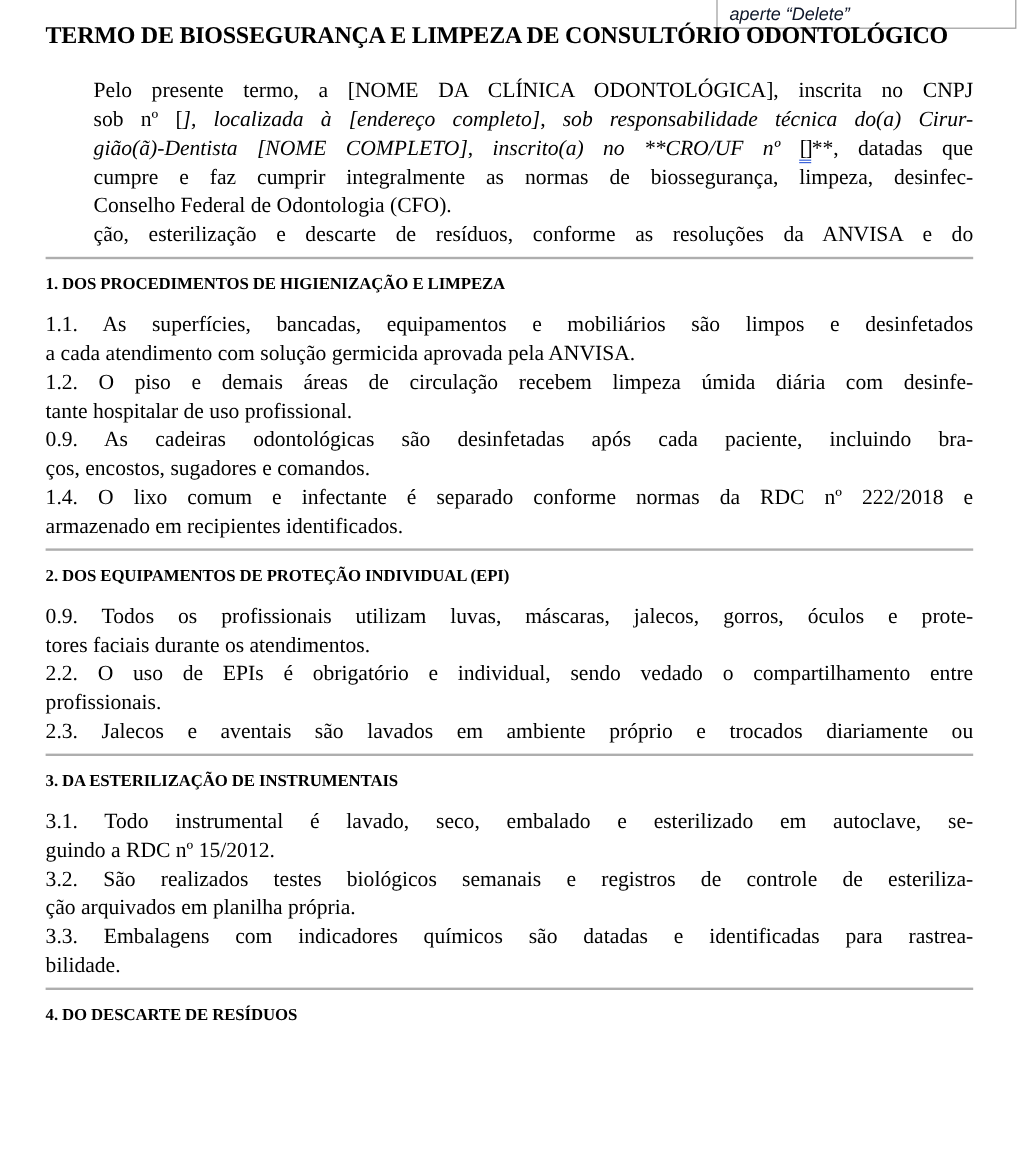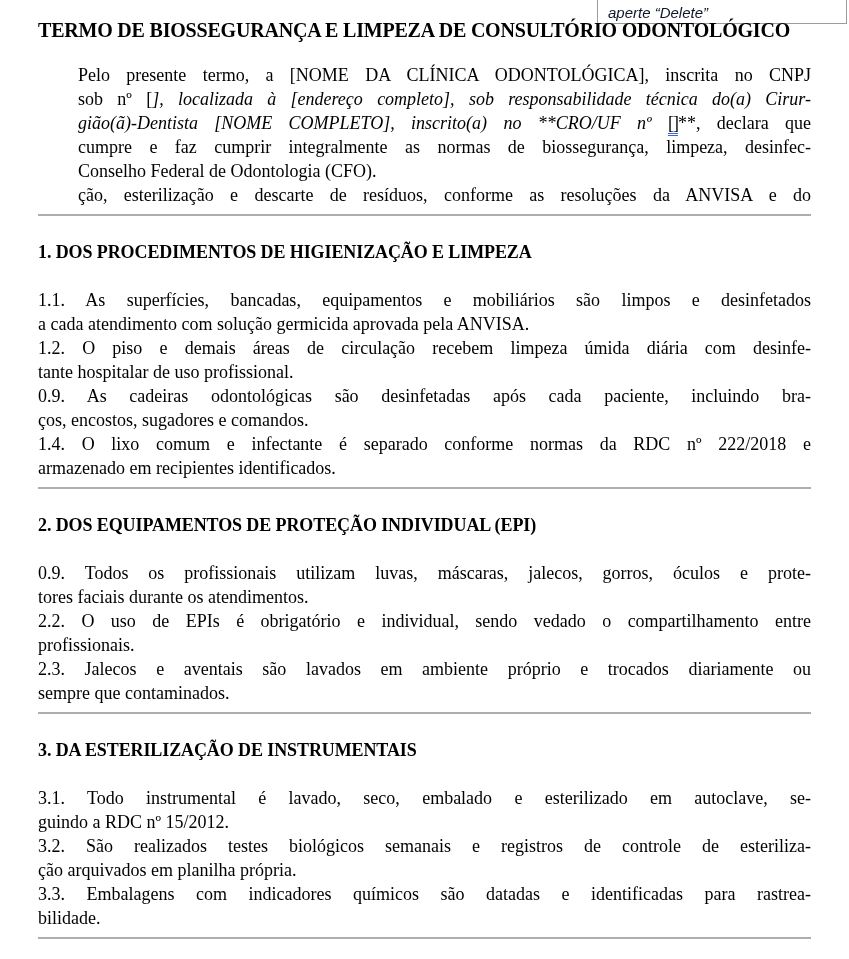--- a/index.html
+++ b/index.html
@@ -40,27 +40,27 @@
     border-bottom: 3px double #3c64d9;
     padding-bottom: 0px;
   }
   .rule {
     margin-top: 7px;
     height: 2px;
     background: #aeaeae;
     width: 100%;
   }
   .heading {
-    margin-top: 24px;
-    font-size: 18px;
+    margin-top: 10px;
+    font-size: 14px;
     line-height: 24px;
     font-weight: 700;
     letter-spacing: -0.1px;
   }
-  .items { margin-top: 24px; }
+  .items { margin-top: 8px; }
   .comment-note {
     position: absolute;
     left: 597px;
     top: -21px;
     width: 250px;
     height: 45px;
     box-sizing: border-box;
     border: 1px solid #9c9c9c;
     background: #ffffff;
     overflow: hidden;
@@ -78,21 +78,21 @@
 
 <div class="comment-note">
   <div class="note-text">aperte “Delete”</div>
 </div>
 
 <div class="page">
   <div class="doc-title">TERMO DE BIOSSEGURANÇA E LIMPEZA DE CONSULTÓRIO ODONTOLÓGICO</div>
   <div class="paragraph">
       <div class="tline"><span>Pelo presente termo, a [NOME DA CLÍNICA ODONTOLÓGICA], inscrita no CNPJ</span></div>
       <div class="tline"><span>sob nº [</span><span class="it">], localizada à [endereço completo], sob responsabilidade técnica do(a) Cirur-</span></div>
-      <div class="tline"><span class="it">gião(ã)-Dentista [NOME COMPLETO], inscrito(a) no **CRO/UF nº </span><span class="bluemark">[]</span><span>**, declara que</span></div>
+      <div class="tline"><span class="it">gião(ã)-Dentista [NOME COMPLETO], inscrito(a) no **CRO/UF nº </span><span class="bluemark">[]</span><span>**, datadas que</span></div>
       <div class="tline"><span>cumpre e faz cumprir integralmente as normas de biossegurança, limpeza, desinfec-</span></div>
       <div class="tline lastline"><span>Conselho Federal de Odontologia (CFO).</span></div>
       <div class="tline"><span>ção, esterilização e descarte de resíduos, conforme as resoluções da ANVISA e do</span></div>
     </div>
   <div>
       <div class="rule"></div>
       <div class="heading">1. DOS PROCEDIMENTOS DE HIGIENIZAÇÃO E LIMPEZA</div>
       <div class="items">
         <div class="tline">1.1. As superfícies, bancadas, equipamentos e mobiliários são limpos e desinfetados</div>
         <div class="tline lastline">a cada atendimento com solução germicida aprovada pela ANVISA.</div>
@@ -104,21 +104,20 @@
         <div class="tline lastline">armazenado em recipientes identificados.</div>
       </div>
       <div class="rule"></div>
       <div class="heading">2. DOS EQUIPAMENTOS DE PROTEÇÃO INDIVIDUAL (EPI)</div>
       <div class="items">
         <div class="tline">0.9. Todos os profissionais utilizam luvas, máscaras, jalecos, gorros, óculos e prote-</div>
         <div class="tline lastline">tores faciais durante os atendimentos.</div>
         <div class="tline">2.2. O uso de EPIs é obrigatório e individual, sendo vedado o compartilhamento entre</div>
         <div class="tline lastline">profissionais.</div>
         <div class="tline">2.3. Jalecos e aventais são lavados em ambiente próprio e trocados diariamente ou</div>
-        <div class="tline lastline">sempre que contaminados.</div>
       </div>
       <div class="rule"></div>
       <div class="heading">3. DA ESTERILIZAÇÃO DE INSTRUMENTAIS</div>
       <div class="items">
         <div class="tline">3.1. Todo instrumental é lavado, seco, embalado e esterilizado em autoclave, se-</div>
         <div class="tline lastline">guindo a RDC nº 15/2012.</div>
         <div class="tline">3.2. São realizados testes biológicos semanais e registros de controle de esteriliza-</div>
         <div class="tline lastline">ção arquivados em planilha própria.</div>
         <div class="tline">3.3. Embalagens com indicadores químicos são datadas e identificadas para rastrea-</div>
         <div class="tline lastline">bilidade.</div>

